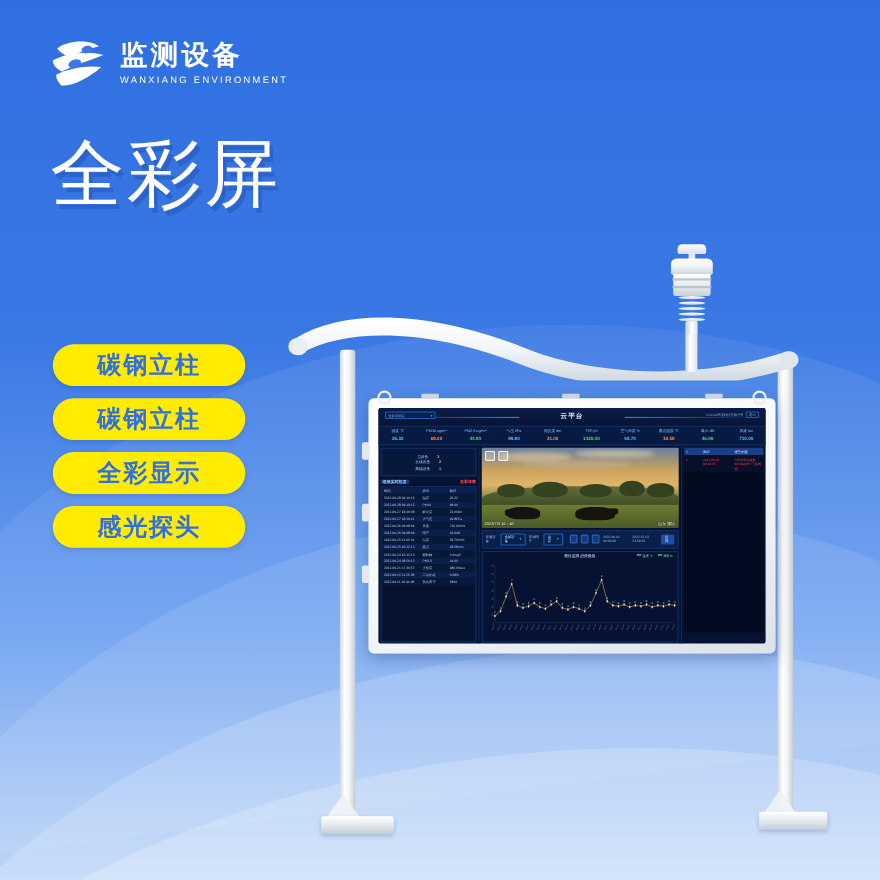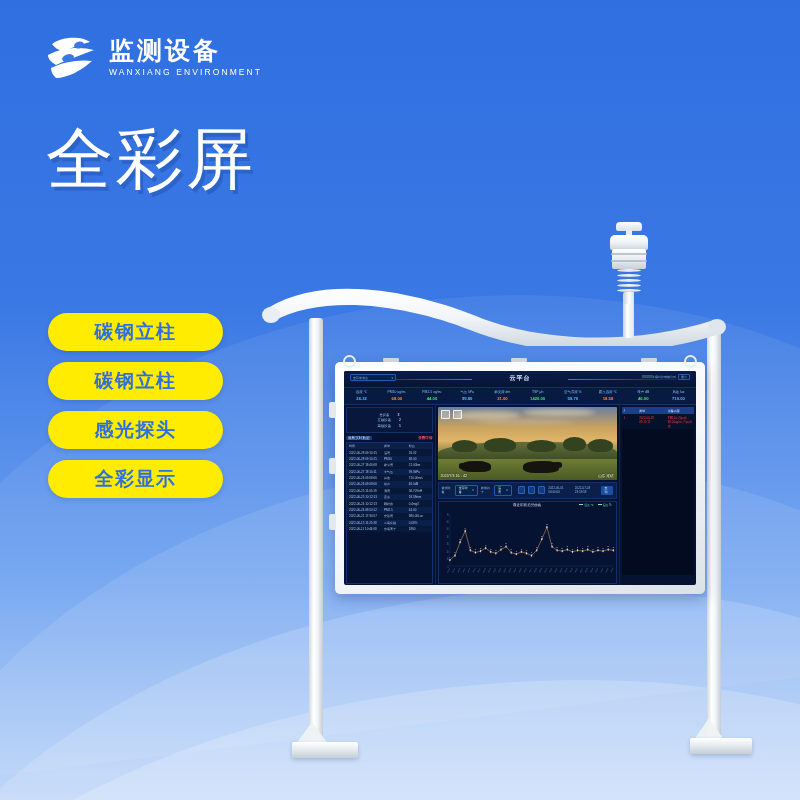--- a/index.html
+++ b/index.html
@@ -30,21 +30,21 @@
   .headline{position:absolute;left:46px;top:125px;}
   .h-main{font-size:67px;font-weight:normal;color:#fff;letter-spacing:3px;line-height:1;
           text-shadow:3px 4px 0 rgba(20,60,140,.30);}
   .h-sub{font-size:35px;font-weight:bold;color:#fff;letter-spacing:2px;margin-top:10px;
          text-shadow:2px 3px 0 rgba(20,60,140,.26);}
 
   
   .pills{position:absolute;left:48px;top:313px;display:flex;flex-direction:column;gap:11px;}
   .pill{width:175px;height:38px;border-radius:19px;background:#ffec00;
         display:flex;align-items:center;justify-content:center;
-        color:#2f6fe0;font-size:19px;font-weight:bold;letter-spacing:1.5px;
+        color:#2f6fe0;font-size:22px;font-weight:bold;letter-spacing:1.5px;
         box-shadow:0 2px 5px rgba(20,50,120,.18);}
 
   
   .post{position:absolute;width:14px;border-radius:3px;
         background:linear-gradient(90deg,#cfd8df 0%,#ffffff 32%,#f2f5f7 60%,#c3ccd4 100%);}
   .post-l{left:309px;top:318px;height:430px;}
   .post-r{left:707px;top:322px;height:422px;}
 
   .baseplate{position:absolute;height:16px;
              background:linear-gradient(180deg,#ffffff 0%,#e7ecf0 45%,#c4ced6 100%);
@@ -216,22 +216,22 @@
     </div>
   </div>
 
   <div class="headline">
     <div class="h-main">全彩屏</div>
   </div>
 
   <div class="pills">
     <div class="pill">碳钢立柱</div>
     <div class="pill">碳钢立柱</div>
+    <div class="pill">全彩显示</div>
     <div class="pill">感光探头</div>
-    <div class="pill">全彩显示</div>
   </div>
 
   <div class="post post-l"></div>
   <div class="post post-r"></div>
   <div class="gusset gs-l"></div>
   <div class="gusset gs-r"></div>
   <div class="baseplate bp-l"></div>
   <div class="baseplate bp-r"></div>
 
   <div class="beam-wrap">

